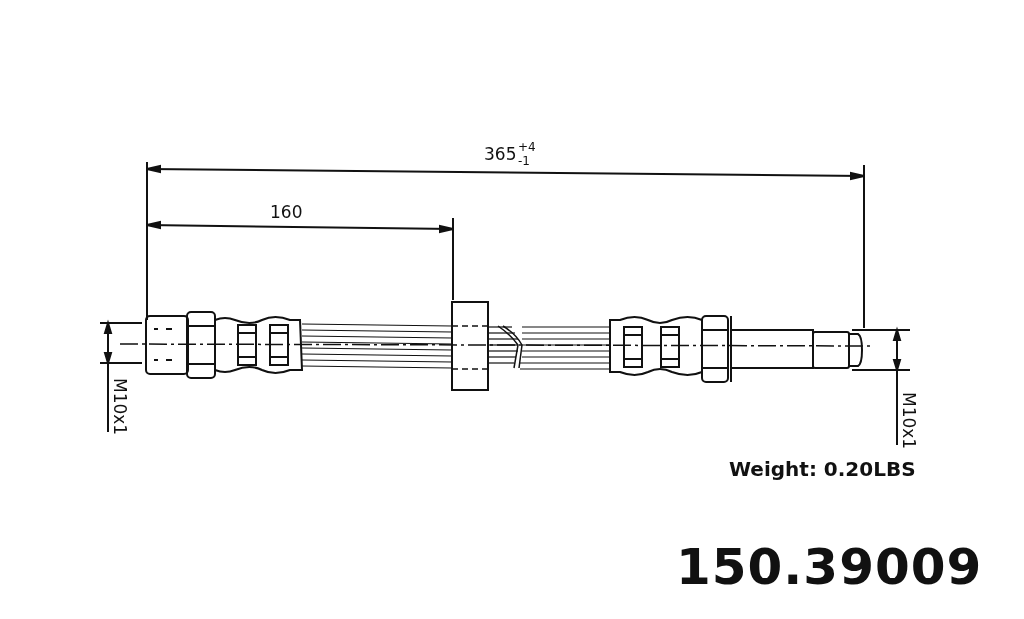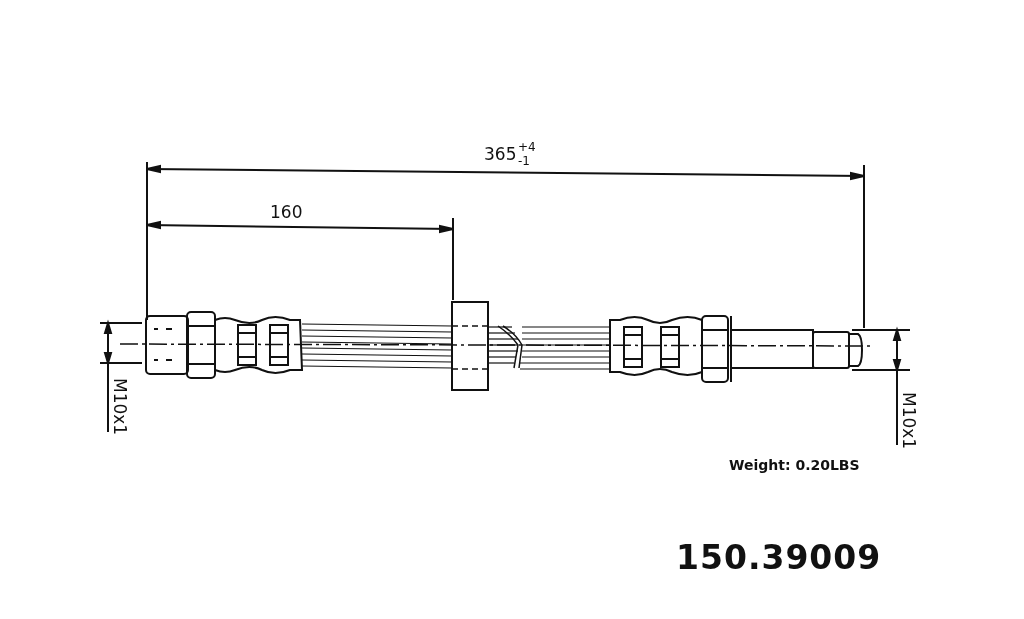--- a/index.html
+++ b/index.html
@@ -1,21 +1,21 @@
 <!DOCTYPE html>
 <html><head>
 <meta charset="utf-8">
 <style>
   html, body { margin: 0; padding: 0; background: #ffffff; }
   body { width: 1024px; height: 619px; position: relative; overflow: hidden; font-family: "DejaVu Sans", sans-serif; }
   #drawing { position: absolute; left: 0; top: 0; width: 1024px; height: 619px; }
   .dim-text { font-family: "DejaVu Sans", sans-serif; font-size: 17px; fill: #111; }
   .tol-text { font-family: "DejaVu Sans", sans-serif; font-size: 12px; fill: #111; }
-  .weight { position: absolute; left: 729px; top: 457px; font-size: 14px; font-weight: bold; color: #111; font-family: "DejaVu Sans", sans-serif; }
-  .part-number { position: absolute; left: 676px; top: 538px; font-size: 33px; font-weight: bold; color: #111; font-family: "DejaVu Sans", sans-serif; letter-spacing: 1px; }
+  .weight { position: absolute; left: 729px; top: 457px; font-size: 20px; font-weight: bold; color: #111; font-family: "DejaVu Sans", sans-serif; }
+  .part-number { position: absolute; left: 676px; top: 538px; font-size: 50px; font-weight: bold; color: #111; font-family: "DejaVu Sans", sans-serif; letter-spacing: 1px; }
 </style>
 </head>
 <body>
 
 <svg id="drawing" viewBox="0 0 1024 619" xmlns="http://www.w3.org/2000/svg" stroke="#111" fill="none" stroke-width="2">
 
   <g>
     <line x1="147" y1="162" x2="147" y2="320"></line>
     <line x1="864" y1="165" x2="864" y2="328"></line>
     <line x1="147" y1="169" x2="864" y2="176"></line>

